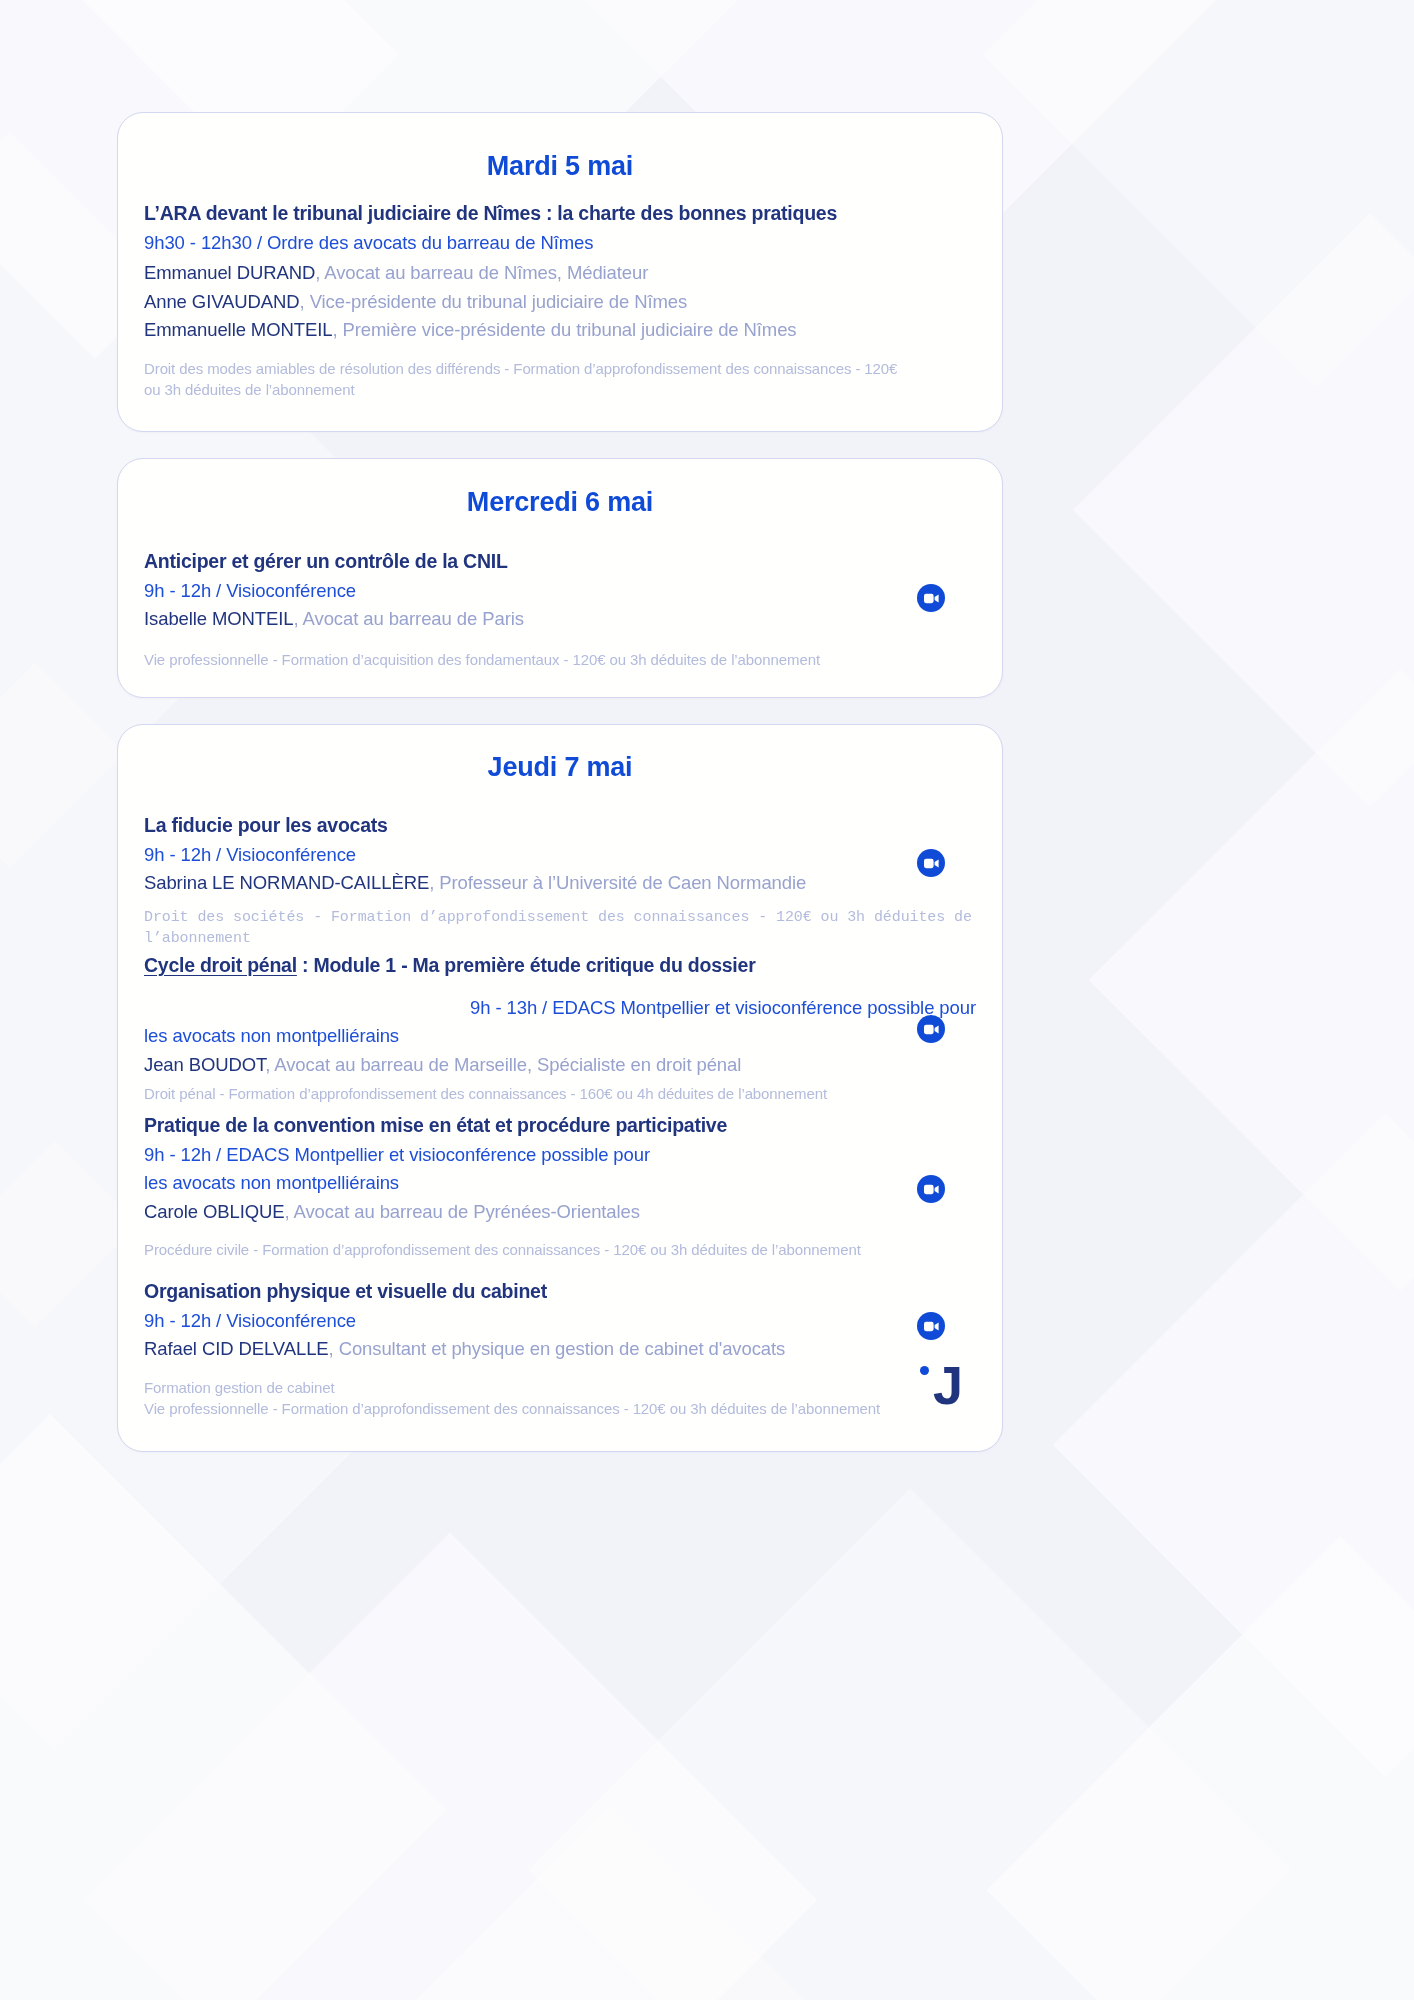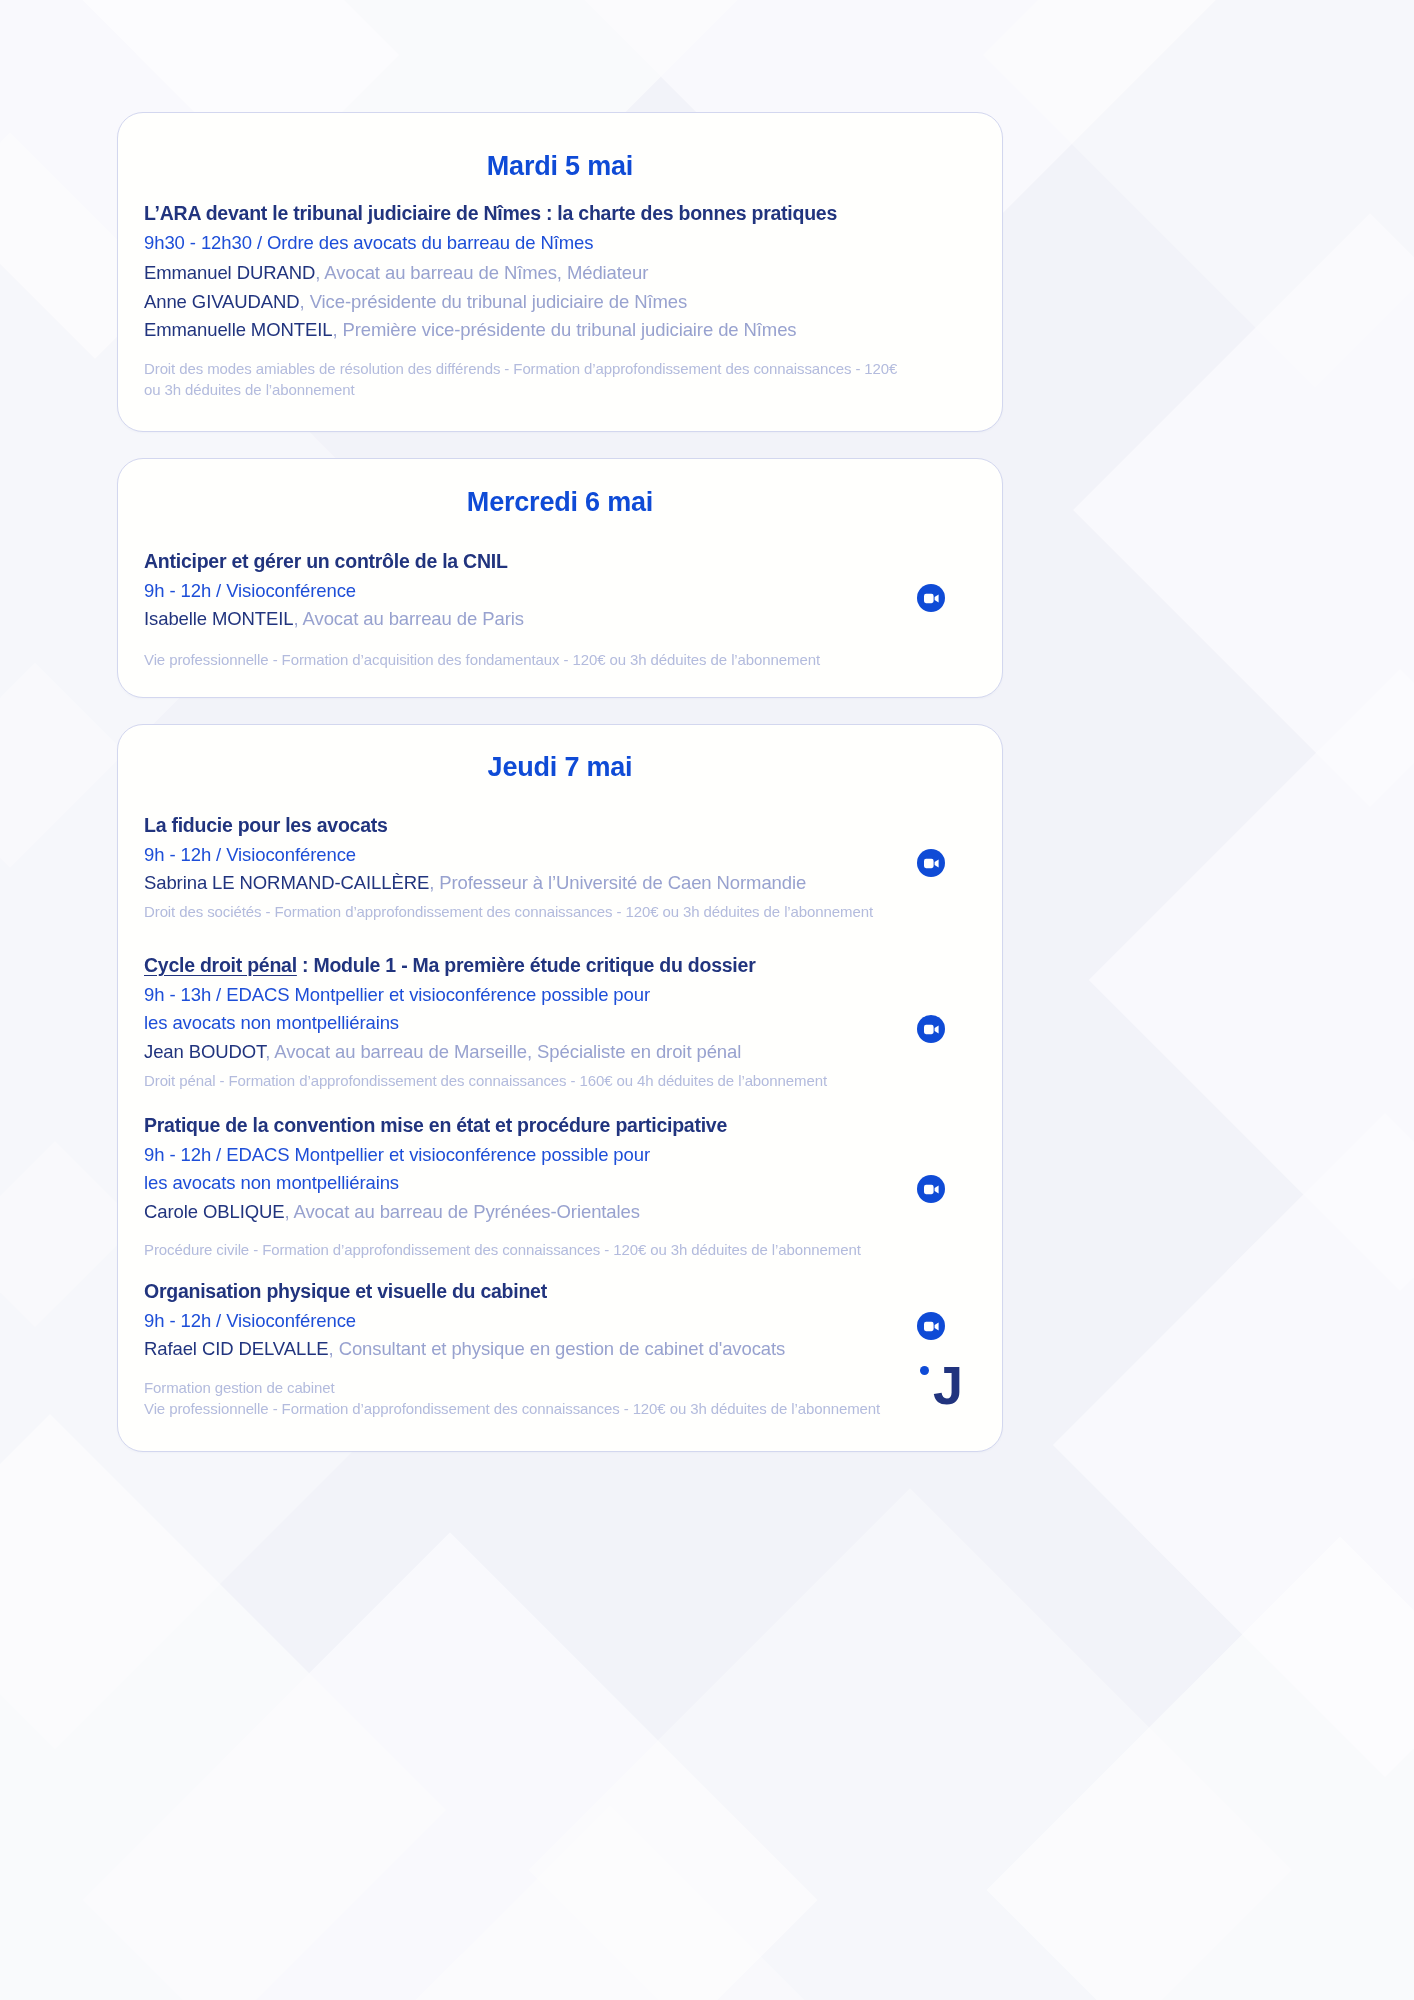--- a/index.html
+++ b/index.html
@@ -170,33 +170,33 @@
 
   <div class="card" style="top:724px; height:728px;">
     <div class="day-title" style="position:absolute; left:0; right:0; top:27px;">Jeudi 7 mai</div>
 
     <div class="session sess-body" style="position:absolute; left:0; right:0; top:88px;">
       <div class="sess-title">La fiducie pour les avocats</div>
       <div class="sess-when" style="margin-top:3px;">9h - 12h / Visioconférence</div>
       <div class="sess-speaker">
         <span>Sabrina LE NORMAND-CAILLÈRE</span><span class="role">, Professeur à l’Université de Caen Normandie</span>
       </div>
-      <div class="sess-note" style="margin-top:3px;">Droit des sociétés - Formation d’approfondissement des connaissances - 120€ ou 3h déduites de l’abonnement</div>
+      <div class="sess-note" style="margin-top:9px;font-family:Liberation Mono, monospace;">Droit des sociétés - Formation d’approfondissement des connaissances - 120€ ou 3h déduites de l’abonnement</div>
 
       <div class="video-icon" style="right:57px; top:36px;">
         <svg width="15" height="11" viewBox="0 0 15 11" aria-hidden="true">
           <rect x="0" y="0.8" width="9.6" height="9.4" rx="2.1" fill="#ffffff"></rect>
           <path d="M10.6 4.1 L14.6 1.5 L14.6 9.5 L10.6 6.9 Z" fill="#ffffff"></path>
         </svg>
       </div>
     </div>
 
     <div class="session sess-body" style="position:absolute; left:0; right:0; top:228px;">
       <div class="sess-title"><span class="u">Cycle droit pénal</span><span> : Module 1 - Ma première étude critique du dossier</span></div>
-      <div class="sess-when" style="margin-top:3px;">9h - 13h / EDACS Montpellier et visioconférence possible pour</div>
+      <div class="sess-when" style="margin-top:16px;text-align:right;">9h - 13h / EDACS Montpellier et visioconférence possible pour</div>
       <div class="sess-when">les avocats non montpelliérains</div>
       <div class="sess-speaker">
         <span>Jean BOUDOT</span><span class="role">, Avocat au barreau de Marseille, Spécialiste en droit pénal</span>
       </div>
       <div class="sess-note" style="margin-top:4px;">Droit pénal - Formation d’approfondissement des connaissances - 160€ ou 4h déduites de l’abonnement</div>
 
       <div class="video-icon" style="right:57px; top:62px;">
         <svg width="15" height="11" viewBox="0 0 15 11" aria-hidden="true">
           <rect x="0" y="0.8" width="9.6" height="9.4" rx="2.1" fill="#ffffff"></rect>
           <path d="M10.6 4.1 L14.6 1.5 L14.6 9.5 L10.6 6.9 Z" fill="#ffffff"></path>

